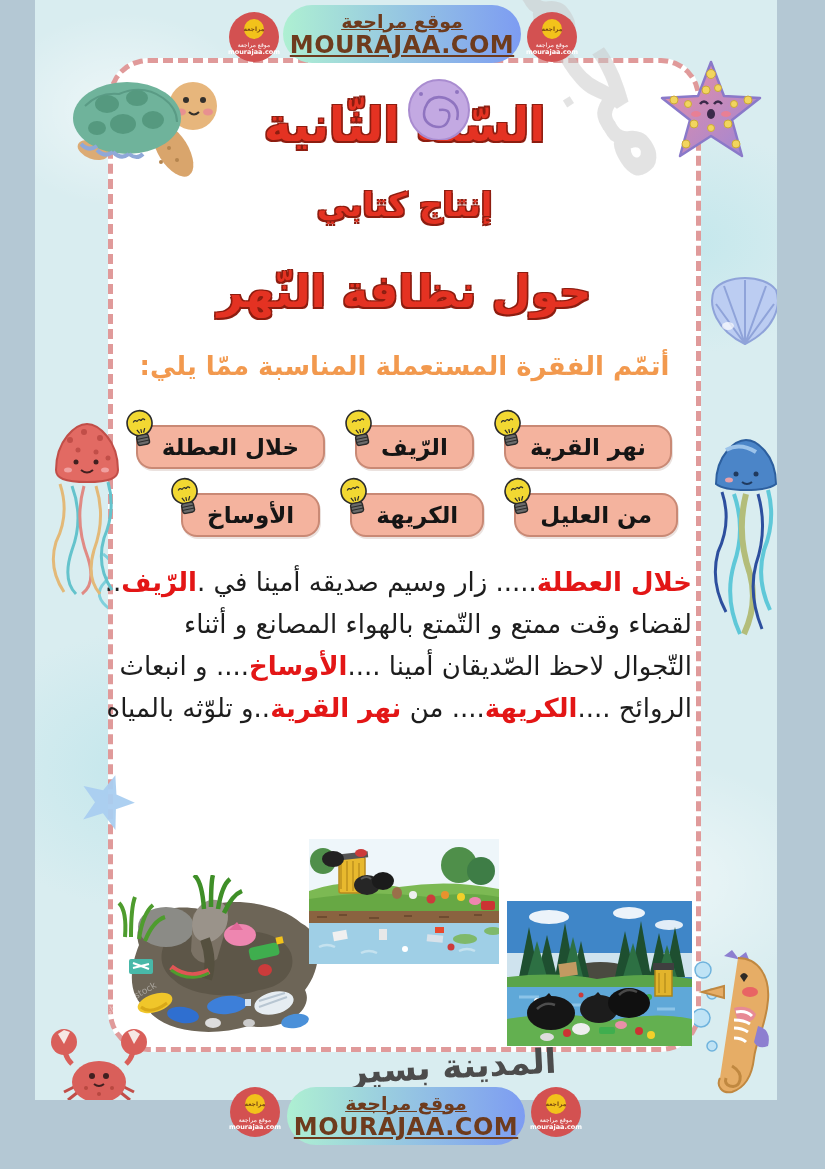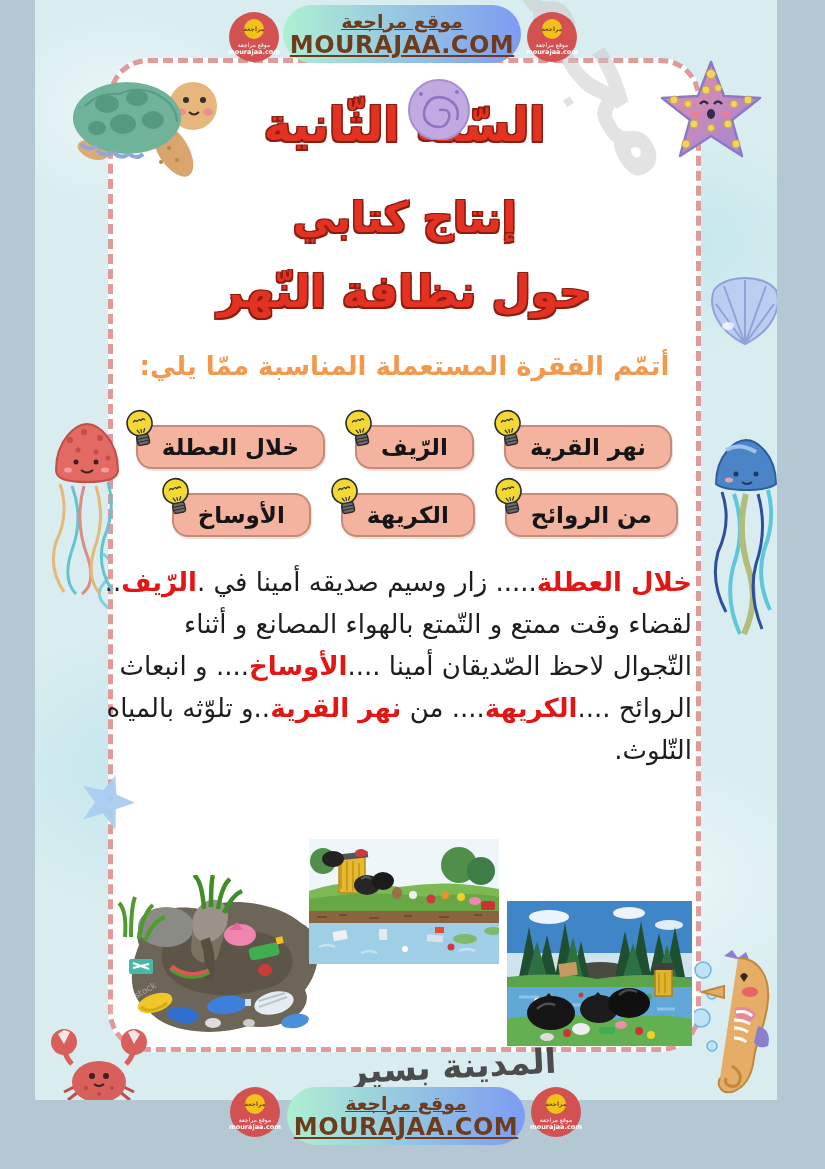--- a/index.html
+++ b/index.html
@@ -27,21 +27,21 @@
   .watermark-main{right:-30px;top:70px;font-size:110px;color:#c9c9c9;opacity:.5;
     transform:rotate(58deg);transform-origin:top right;font-weight:bold;z-index:0;
     letter-spacing:8px;pointer-events:none;}
   .watermark-bottom{position:absolute;left:348px;top:1046px;z-index:3;color:#4c4c4c;
     font-size:34px;font-weight:bold;transform:rotate(-3deg);direction:rtl;}
 
   
   .title-line{width:100%;text-align:center;color:#e43222;font-weight:bold;z-index:1;
     text-shadow:1.5px 1.5px 0 #8d1d10,-1.5px 1.5px 0 #8d1d10,1.5px -1.5px 0 #8d1d10,-1.5px -1.5px 0 #8d1d10;}
   .title-1{top:34px;font-size:47px;}
-  .title-2{top:122px;font-size:42px;margin-top:8px;}
+  .title-2{top:122px;font-size:33px;}
   .title-3{top:202px;font-size:45px;}
 
   .instruction{top:288px;width:100%;text-align:center;color:#f2994e;font-weight:bold;
     font-size:26px;z-index:1;}
 
   
   .bank-row{display:flex;direction:rtl;gap:30px;z-index:1;}
   .bank-row-0{top:362px;right:24px;}
   .bank-row-1{top:430px;right:18px;}
   .bubble{position:relative;background:#f4b39e;border:2px solid rgba(120,60,40,.35);
@@ -161,21 +161,21 @@
     <div class="bank-row bank-row-1">
         <div class="bubble"><svg class="bulb" viewBox="0 0 36 44">
             <g transform="rotate(-12 18 22)">
               <circle cx="18" cy="15" r="12.5" fill="#f2d832" stroke="#2b2b2b" stroke-width="1.6"></circle>
               <path d="M12,13 q2,-3 4,0 M16,13 q2,-3 4,0 M20,13 q2,-3 4,0" stroke="#2b2b2b" fill="none" stroke-width="1.2"></path>
               <path d="M14,21 l2,4 M18,21 v4 M22,21 l-2,4" stroke="#2b2b2b" stroke-width="1.2"></path>
               <rect x="12" y="27" width="12" height="10" rx="2.5" fill="#6b6b6b" stroke="#2b2b2b" stroke-width="1.4"></rect>
               <line x1="12" y1="30.5" x2="24" y2="30.5" stroke="#2b2b2b"></line>
               <line x1="12" y1="33.5" x2="24" y2="33.5" stroke="#2b2b2b"></line>
             </g>
-          </svg><span>من الروائح</span></div>
+          </svg><span>من العليل</span></div>
         <div class="bubble"><svg class="bulb" viewBox="0 0 36 44">
             <g transform="rotate(-12 18 22)">
               <circle cx="18" cy="15" r="12.5" fill="#f2d832" stroke="#2b2b2b" stroke-width="1.6"></circle>
               <path d="M12,13 q2,-3 4,0 M16,13 q2,-3 4,0 M20,13 q2,-3 4,0" stroke="#2b2b2b" fill="none" stroke-width="1.2"></path>
               <path d="M14,21 l2,4 M18,21 v4 M22,21 l-2,4" stroke="#2b2b2b" stroke-width="1.2"></path>
               <rect x="12" y="27" width="12" height="10" rx="2.5" fill="#6b6b6b" stroke="#2b2b2b" stroke-width="1.4"></rect>
               <line x1="12" y1="30.5" x2="24" y2="30.5" stroke="#2b2b2b"></line>
               <line x1="12" y1="33.5" x2="24" y2="33.5" stroke="#2b2b2b"></line>
             </g>
           </svg><span>الكريهة</span></div>
@@ -189,21 +189,20 @@
               <line x1="12" y1="33.5" x2="24" y2="33.5" stroke="#2b2b2b"></line>
             </g>
           </svg><span>الأوساخ</span></div>
       </div>
 
     <div class="paragraph" id="paragraph">
         <div class="p-line"><span class="answer">خلال العطلة</span><span>..... زار وسيم صديقه أمينا في .</span><span class="answer">الرّيف</span><span>..</span></div>
         <div class="p-line"><span>لقضاء وقت ممتع و التّمتع بالهواء المصانع و أثناء</span></div>
         <div class="p-line"><span>التّجوال لاحظ الصّديقان أمينا ....</span><span class="answer">الأوساخ</span><span>.... و انبعاث</span></div>
         <div class="p-line"><span>الروائح ....</span><span class="answer">الكريهة</span><span>.... من </span><span class="answer">نهر القرية</span><span>..و تلوّثه بالمياه</span></div>
-        <div class="p-line"><span>التّلوث.</span></div>
       </div>
 
     <div style="left:-4px;top:812px;width:220px;height:165px;">
       <svg viewBox="0 0 220 165" width="220" height="165">
         <path d="M30,70 C20,40 60,28 90,34 C120,20 170,28 192,48 C216,60 212,95 196,115 C206,135 175,157 140,151 C100,163 55,156 40,136 C18,122 20,95 30,70 Z" fill="#6d6557"></path>
         <path d="M55,70 C60,55 95,50 120,58 C150,52 175,62 182,78 C188,95 175,112 150,115 C120,125 80,120 65,105 C52,95 50,82 55,70 Z" fill="#5d5648"></path>
         <ellipse cx="57" cy="52" rx="28" ry="20" fill="#8b8b86"></ellipse>
         <path d="M84,40 a20,26 0 0 1 34,10 l-10,34 a16,16 0 0 1 -26,-8 Z" fill="#7b7265"></path>
         <ellipse cx="101" cy="46" rx="17" ry="22" fill="#9a938a" transform="rotate(25 101 46)"></ellipse>
         <path d="M96,64 q8,22 2,40" stroke="#55503f" stroke-width="10" fill="none"></path>

